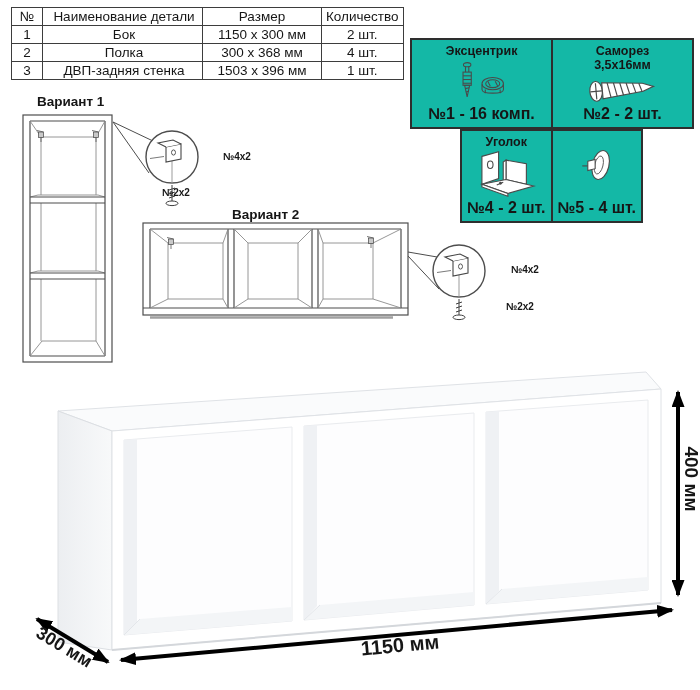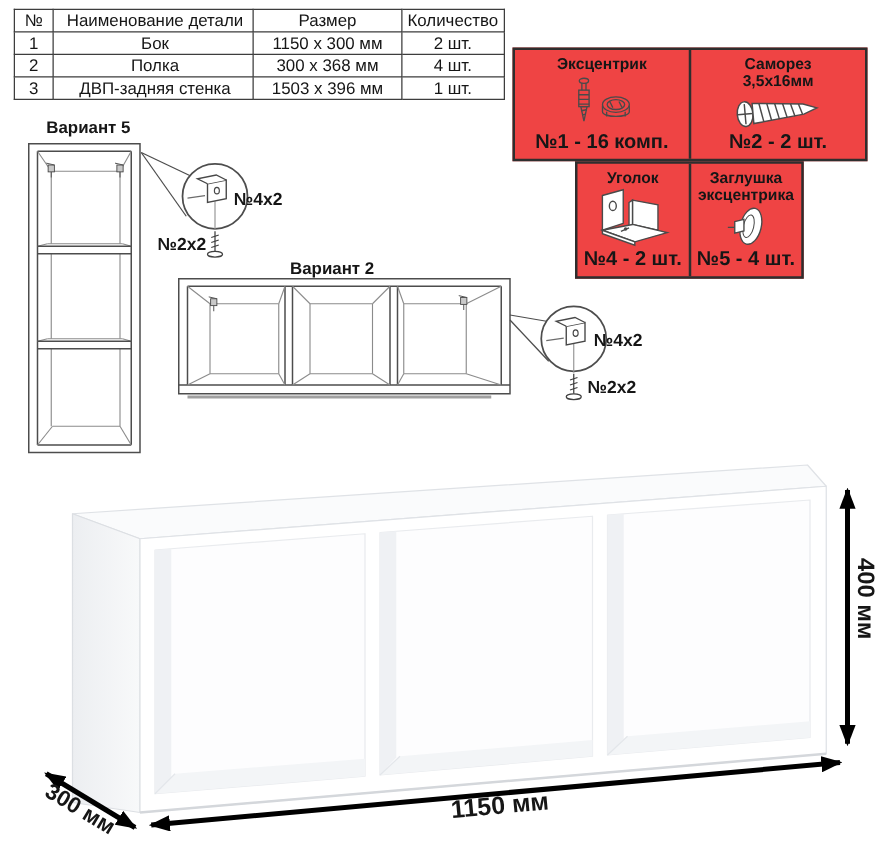--- a/index.html
+++ b/index.html
@@ -8,33 +8,33 @@
   
   .parts-table{position:absolute;left:11px;top:7px;border-collapse:collapse;
                font-size:13.5px;line-height:1;}
   .parts-table th,.parts-table td{border:1px solid #3d3d3d;padding:0 4px;height:17px;
                text-align:center;font-weight:normal;white-space:nowrap;}
   .parts-table .c-num{width:22px;}
   .parts-table .c-name{width:148px;text-align:center;padding-left:7px;}
   .parts-table .c-size{width:110px;}
   .parts-table .c-qty{width:58px;text-align:center;}
   
-  .hwrow{position:absolute;display:flex;border:2px solid #2e2e2e;background:#ef4444;box-sizing:border-box;}
+  .hwrow{position:absolute;display:flex;border:2px solid #2e2e2e;background:#14b8a6;box-sizing:border-box;}
   .hwrow1{left:410px;top:38px;width:284px;height:91px;}
   .hwrow2{left:460px;top:129px;width:183px;height:94px;}
   .hwcell{flex:1;display:flex;flex-direction:column;align-items:center;
           border-right:2px solid #2e2e2e;box-sizing:border-box;min-width:0;}
   .hwcell:last-child{border-right:none;}
   .hwtitle{font-weight:bold;font-size:12.5px;line-height:1.15;text-align:center;margin-top:4px;}
   .hwicon{flex:1;display:flex;align-items:center;justify-content:center;min-height:0;}
   .hwcount{font-weight:bold;font-size:16px;margin-bottom:4px;}
   
   .lbl{position:absolute;font-weight:bold;white-space:nowrap;}
   .vtitle{font-size:13.5px;}
-  .callout-lbl{font-size:14px;}
+  .callout-lbl{font-size:10px;margin-left:36px;}
   .dim{position:absolute;font-weight:bold;white-space:nowrap;}
   .dim-w{left:348px;top:634px;width:104px;text-align:center;font-size:20px;transform:rotate(-5.3deg);}
   .dim-d{left:23px;top:637px;width:82px;text-align:center;font-size:18px;transform:rotate(31deg);}
   .dim-h{left:691px;top:479px;font-size:19px;transform:translate(-50%,-50%) rotate(90deg);}
   .art{position:absolute;left:0;top:0;}
 </style>
 </head>
 <body>
 
 <div class="page">
@@ -279,37 +279,33 @@
           <polygon points="33,14 36,12 36,33 33,35"></polygon>
           <polygon points="10,38 36,33 66,40 38,48"></polygon>
           <polygon points="10,38 10,41 38,51 38,48"></polygon>
           <circle cx="30" cy="37" r="1.5" fill="#4a4a4a" stroke="none"></circle>
           <line x1="26" y1="39" x2="33" y2="36"></line>
         </svg>
       </div>
       <div class="hwcount">№4 - 2 шт.</div>
     </div>
     <div class="hwcell">
-      <div class="hwtitle">
-        <span>Заглушка</span><br>
-        <span>эксцентрика</span>
-      </div>
       <div class="hwicon">
         <svg width="56" height="46" viewBox="0 0 60 50" fill="#fff" stroke="#4a4a4a" stroke-width="1.2">
           <ellipse cx="34" cy="25" rx="9" ry="16" transform="rotate(14 34 25)"></ellipse>
           <ellipse cx="32" cy="25" rx="4.5" ry="10" transform="rotate(14 32 25)" fill="none" stroke-width="0.9"></ellipse>
           <polygon points="20,21 28,19 28,29 20,31"></polygon>
           <line x1="14" y1="26" x2="20" y2="26"></line>
         </svg>
       </div>
       <div class="hwcount">№5 - 4 шт.</div>
     </div>
   </div>
 
-  <div class="lbl vtitle" style="left:37px;top:94px;">Вариант 5</div>
+  <div class="lbl vtitle" style="left:37px;top:94px;">Вариант 1</div>
   <div class="lbl vtitle" style="left:232px;top:207px;">Вариант 2</div>
 
   <div class="lbl callout-lbl" style="left:187px;top:151px;">№4х2</div>
   <div class="lbl callout-lbl" style="left:126px;top:187px;">№2х2</div>
   <div class="lbl callout-lbl" style="left:475px;top:264px;">№4х2</div>
   <div class="lbl callout-lbl" style="left:470px;top:301px;">№2х2</div>
 
   <div class="dim dim-w">1150 мм</div>
   <div class="dim dim-d">300 мм</div>
   <div class="dim dim-h">400 мм</div>

